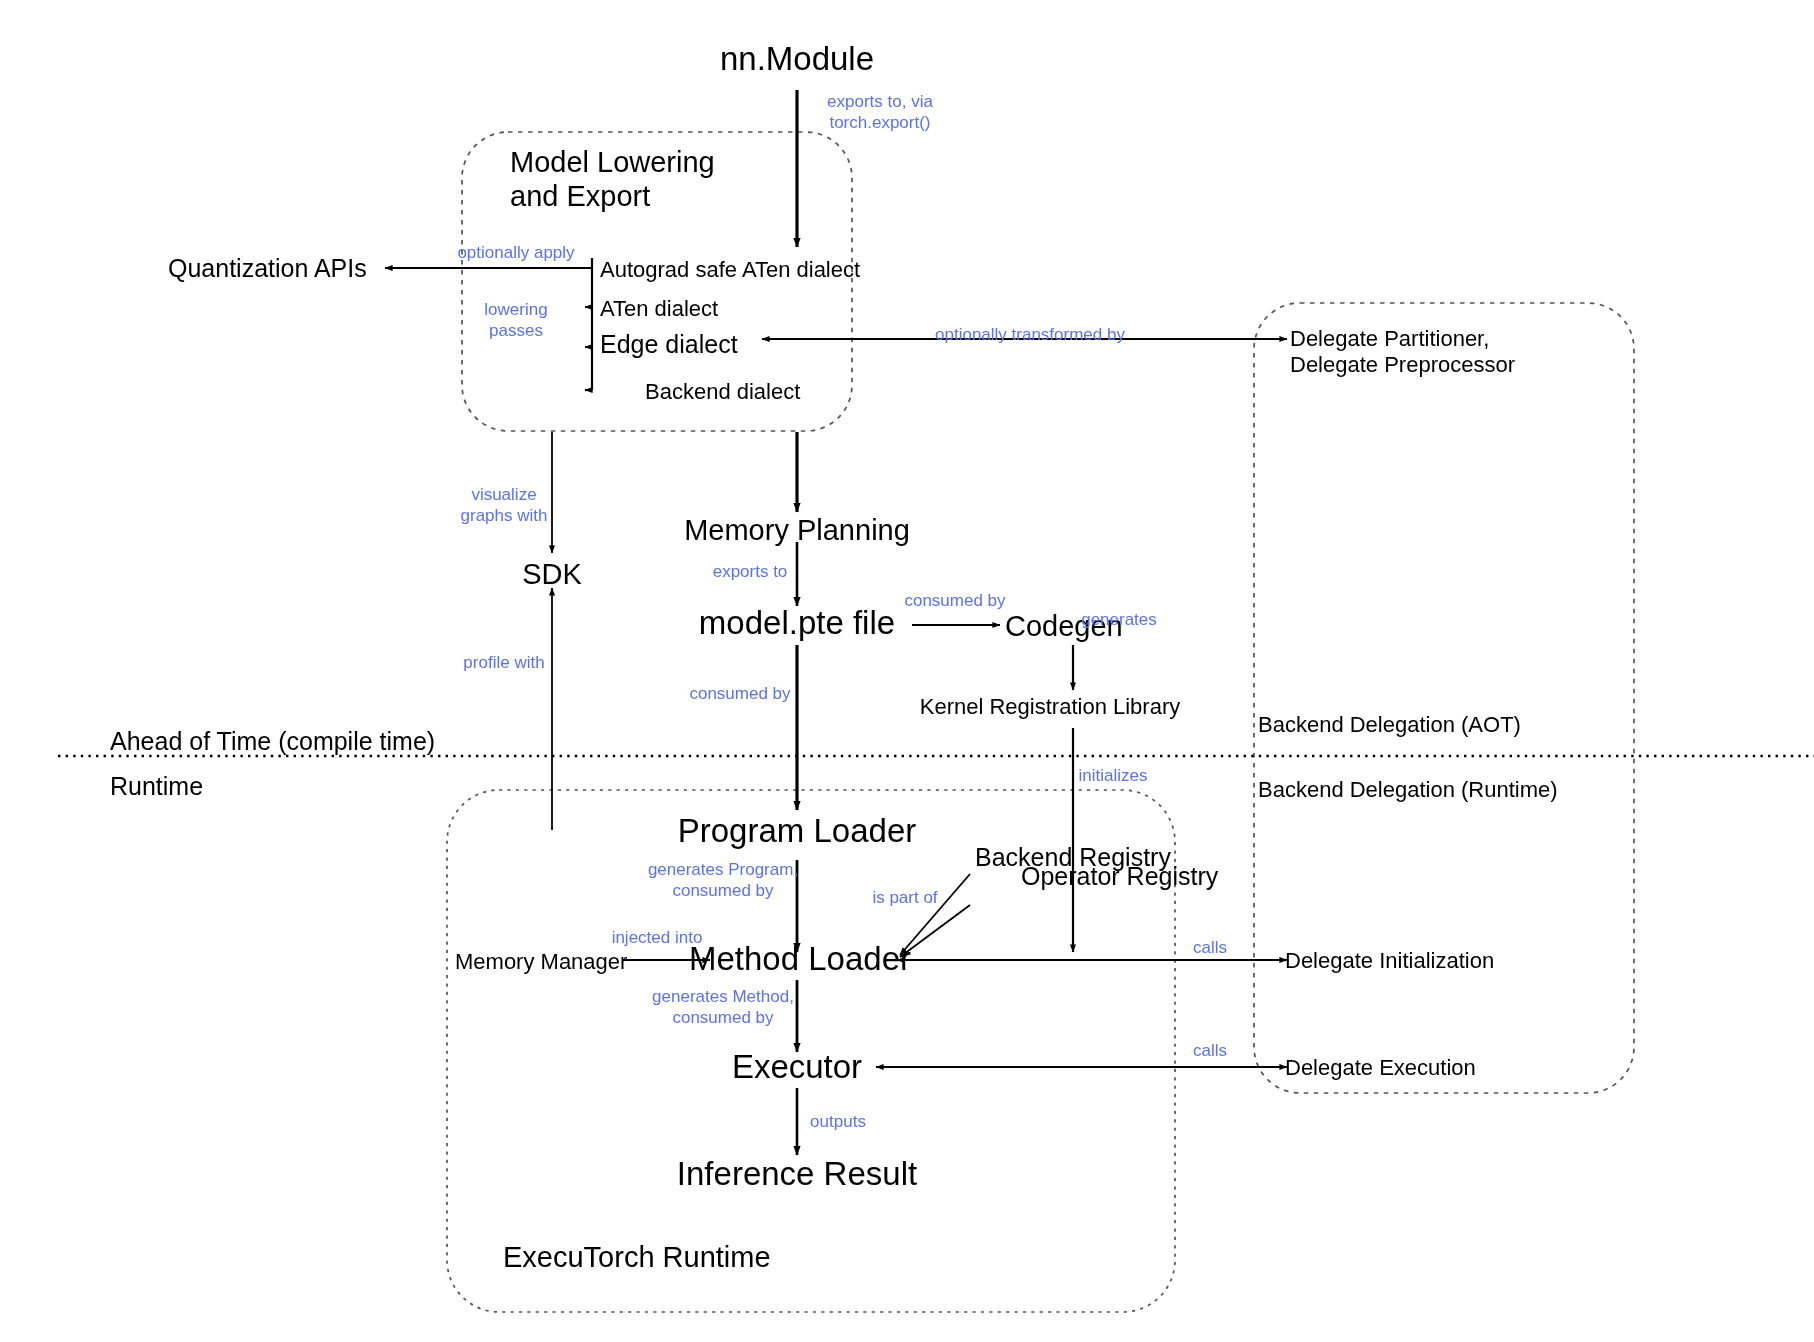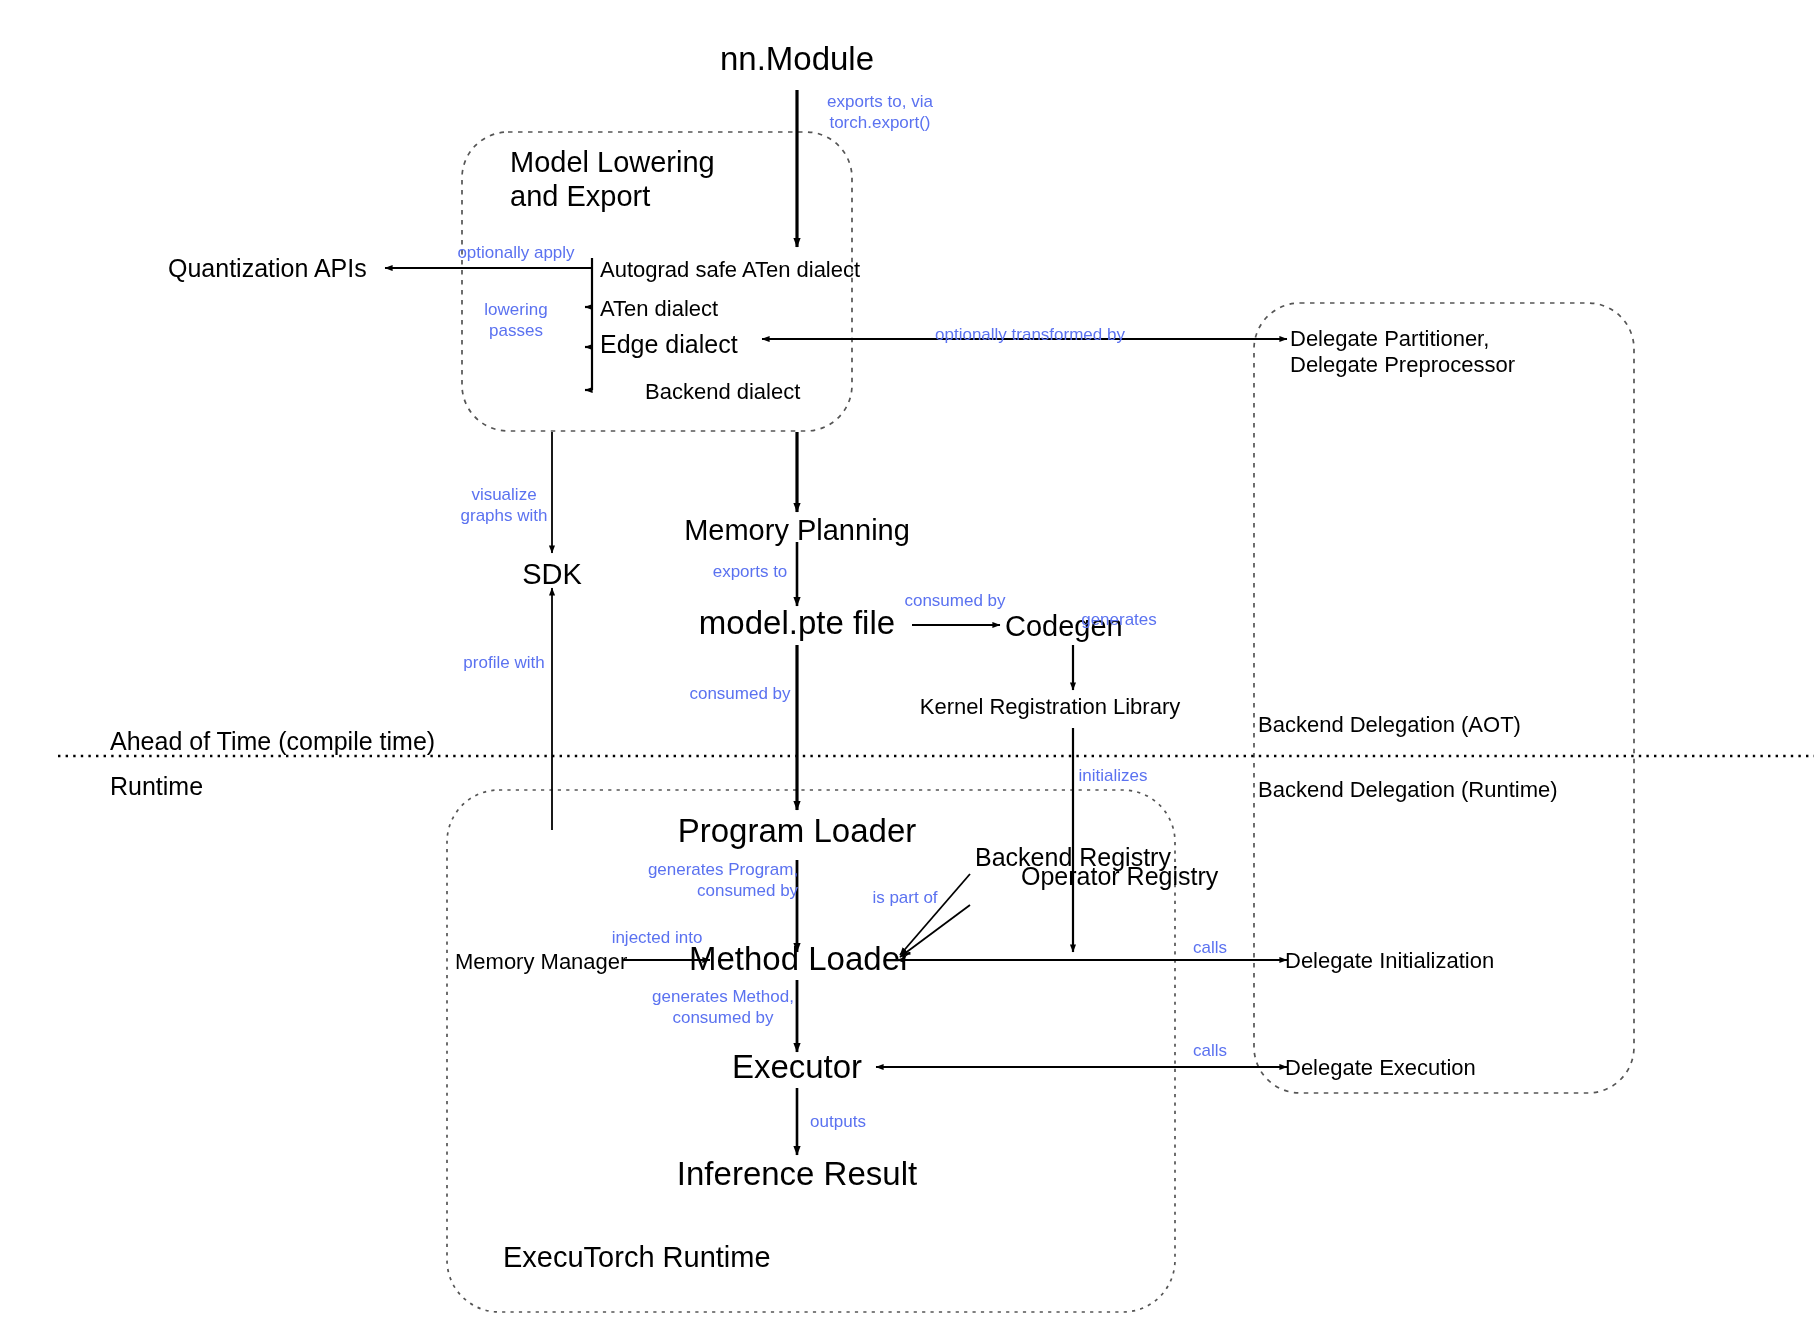--- a/index.html
+++ b/index.html
@@ -188,21 +188,21 @@
   <div class="blue c" style="left:750px;top:562px;">exports to</div>
 
   <div class="blue c" style="left:955px;top:591px;">consumed by</div>
 
   <div class="blue c" style="left:1119px;top:610px;">generates</div>
 
   <div class="blue c" style="left:740px;top:684px;">consumed by</div>
 
   <div class="blue c" style="left:1113px;top:766px;">initializes</div>
 
-  <div class="blue c" style="left:723px;top:860px;white-space:pre-line;text-align:right;">generates Program,
+  <div class="blue c" style="left:723px;top:860px;white-space:pre-line;">generates Program,
 consumed by</div>
 
   <div class="blue c" style="left:657px;top:928px;">injected into</div>
 
   <div class="blue c" style="left:905px;top:888px;">is part of</div>
 
   <div class="blue c" style="left:1210px;top:938px;">calls</div>
 
   <div class="blue c" style="left:723px;top:987px;white-space:pre-line;">generates Method,
 consumed by</div>

